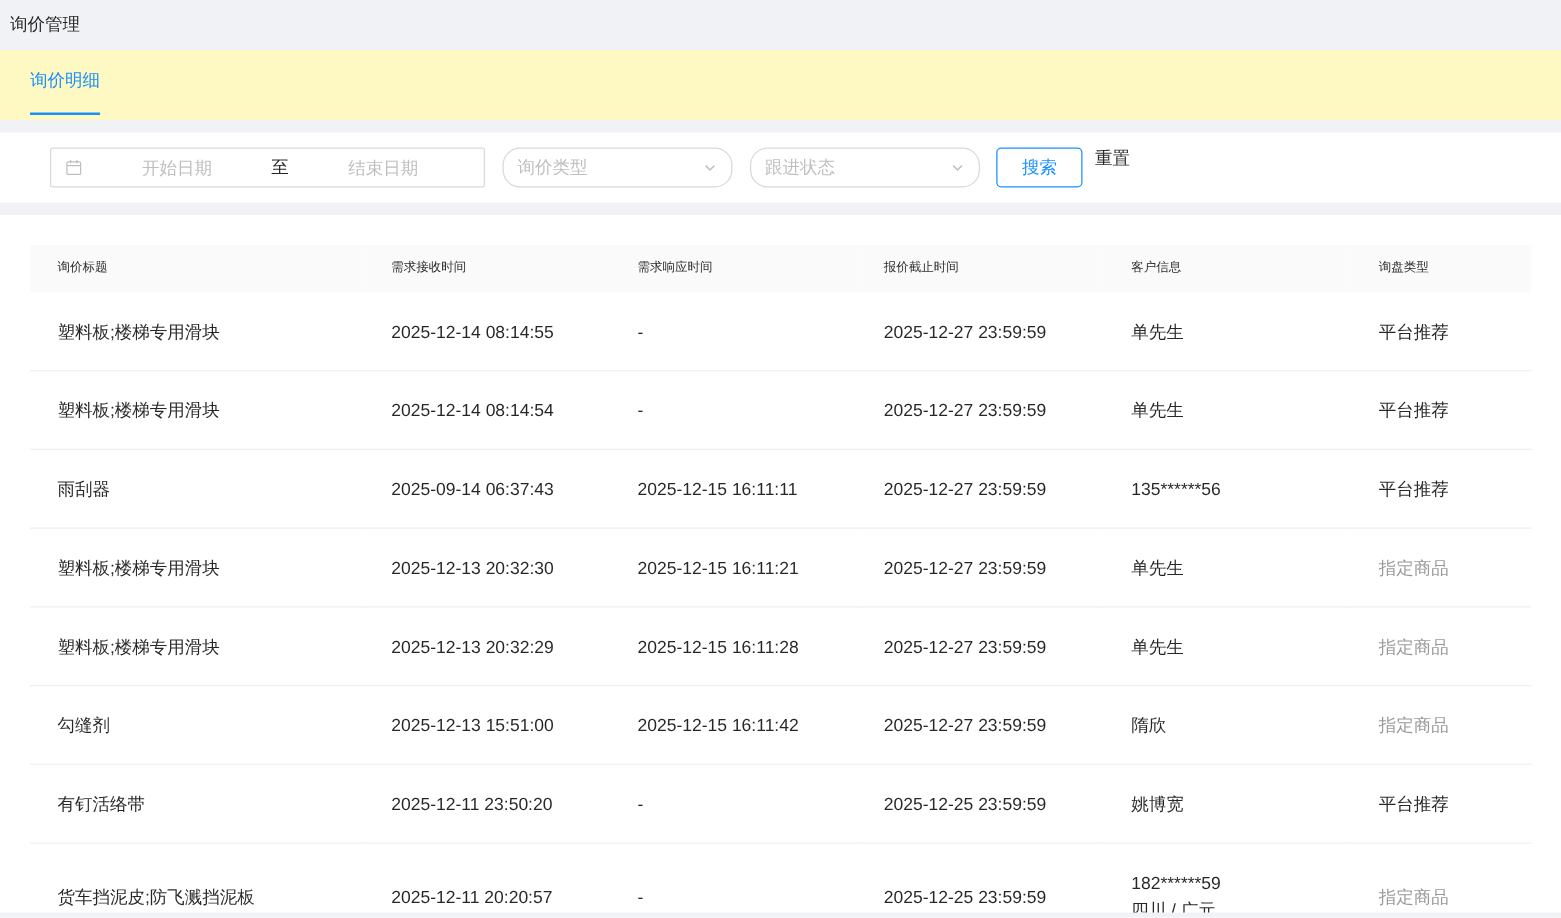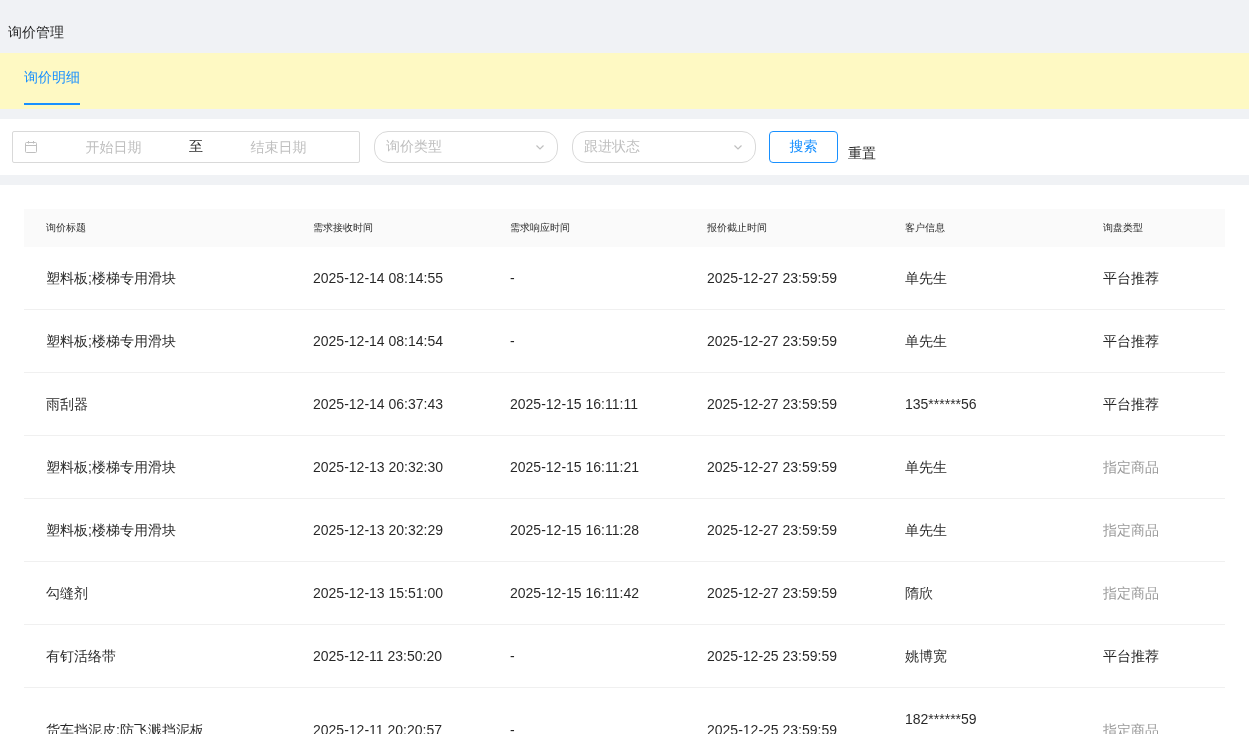--- a/index.html
+++ b/index.html
@@ -11,21 +11,20 @@
     background:#f0f2f5;
   }
   :root { --accent:#1890ff; --muted:#999999; }
 
   .top-header {
     height:40px;
     display:flex;
     align-items:center;
     padding:0 8px;
     background:#f0f2f5;
-    margin-top:13px;
   }
   .page-title { font-weight:500; font-size:14px; color:rgba(0,0,0,0.85); }
 
   .tabbar {
     height:56px;
     background:#fef9c3;
     padding:0 24px;
     display:flex;
     align-items:flex-start;
     margin-bottom:10px;
@@ -35,23 +34,23 @@
     align-items:center;
     height:52px;
     border-bottom:2px solid transparent;
     cursor:pointer;
     font-size:14px;
   }
   .tab.active { color:var(--accent); border-bottom-color:var(--accent); }
 
   .filter-card {
     background:#fff;
-    padding:12px 12px;
-    display:flex;
-    align-items:flex-end;
+    padding:12px 40px;
+    display:flex;
+    align-items:flex-start;
     margin-bottom:10px;
   }
   .range-picker {
     width:348px;
     height:32px;
     border:1px solid #d9d9d9;
     border-radius:2px;
     background:#fff;
     display:flex;
     align-items:center;
@@ -220,21 +219,21 @@
           <td>2025-12-14 08:14:54</td>
           <td>-</td>
           <td>2025-12-27 23:59:59</td>
           <td>
             <div>单先生</div>
           </td>
           <td>平台推荐</td>
         </tr>
         <tr>
           <td>雨刮器</td>
-          <td>2025-12-14 06:37:43</td>
+          <td>2025-09-14 06:37:43</td>
           <td>2025-12-15 16:11:11</td>
           <td>2025-12-27 23:59:59</td>
           <td>
             <div>135******56</div>
           </td>
           <td>平台推荐</td>
         </tr>
         <tr>
           <td>塑料板;楼梯专用滑块</td>
           <td>2025-12-13 20:32:30</td>

